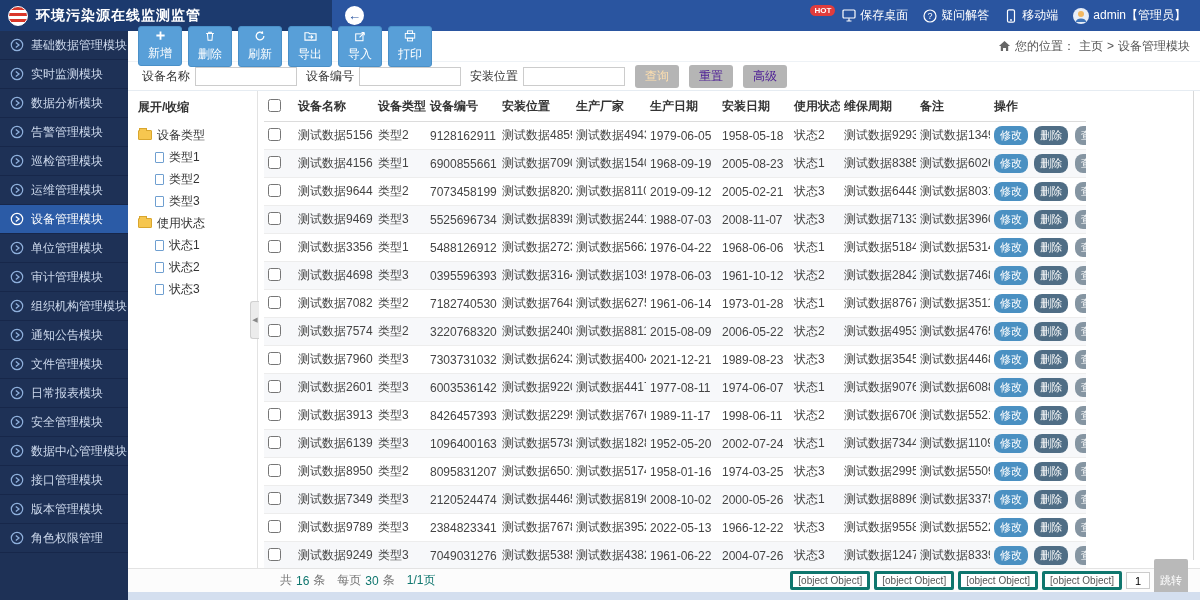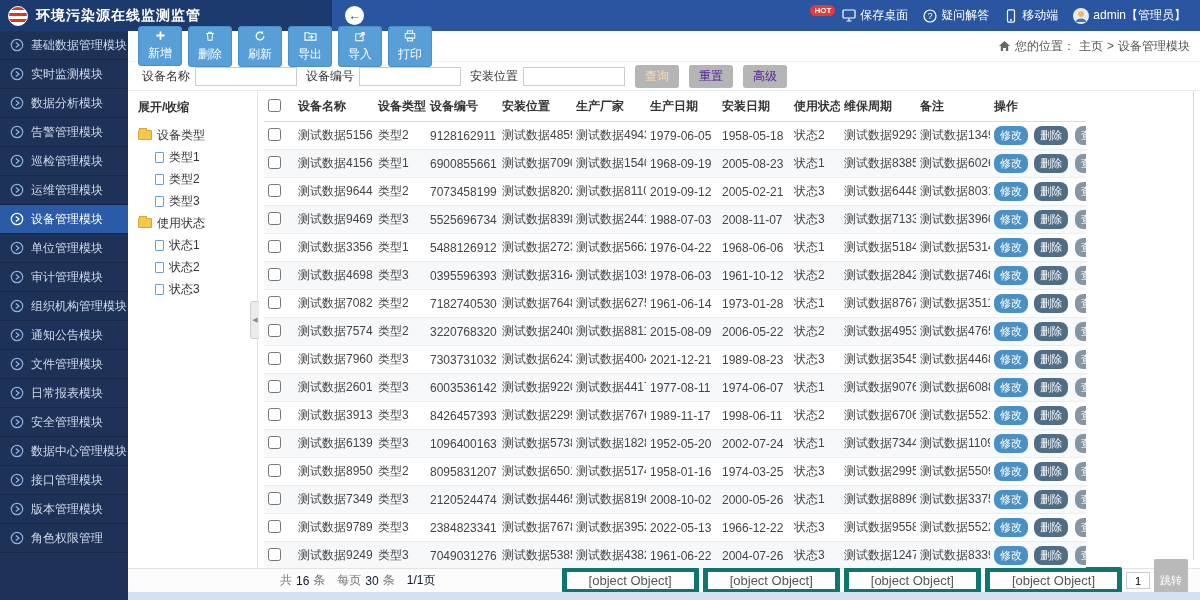--- a/index.html
+++ b/index.html
@@ -67,24 +67,24 @@
   tbody tr:nth-of-type(even) td { background:#f7f8fa; }
   .w1{width:30px}.w2{width:80px}.w3{width:52px}.w4{width:72px}.w5{width:74px}.w6{width:74px}
   .w7{width:72px}.w8{width:72px}.w9{width:50px}.w10{width:76px}.w11{width:74px}.w12{width:96px}
   .op { font-size:11px; padding:2px 6px; border:none; border-radius:8px; color:#fff; margin-right:3px; cursor:pointer; font-family:Liberation Mono, monospace; }
   .op-edit { background:#4a90c2; } .op-del { background:#4f6d85; } .op-view { background:#8595a2; }
   .vline { position:absolute; right:6px; top:0; bottom:8px; width:1px; background:#d8d8d8; }
 
   
   .footer { height:24px; border-top:1px solid #e3e3e3; background:#fcfcfc; display:flex; align-items:center;
     padding:0 12px 0 152px; color:#777; gap:4px; }
-  .blue { color:#0f172a; }
+  .blue { color:#0f766e; }
   .pg-right { margin-left:auto; display:flex; gap:4px; align-items:center; }
   .pg-right > span { display:flex; gap:4px; }
-  .pg-btn { border:5px solid #0f766e; background:#fff; font-size:13px; padding:1px 22px; color:#555; border-radius:2px; cursor:pointer; font-family:inherit; }
+  .pg-btn { border:3px solid #0f766e; background:#fff; font-size:10px; padding:1px 5px; color:#555; border-radius:2px; cursor:pointer; font-family:inherit; }
   .pg-input { width:24px; height:17px; border:1px solid #ccc; font-size:11px; text-align:center; font-family:inherit; }
   .pg-jump { background:#b9b9b9; color:#fff; border:none; font-size:11px; padding:14px 6px; border-radius:2px; cursor:pointer; font-family:inherit; }
   .bottom-strip { height:8px; background:#d4dfef; }
   input[type=checkbox] { width:13px; height:13px; }
 </style>
 </head>
 <body>
 
 <header class="topbar">
   <div class="brand">

